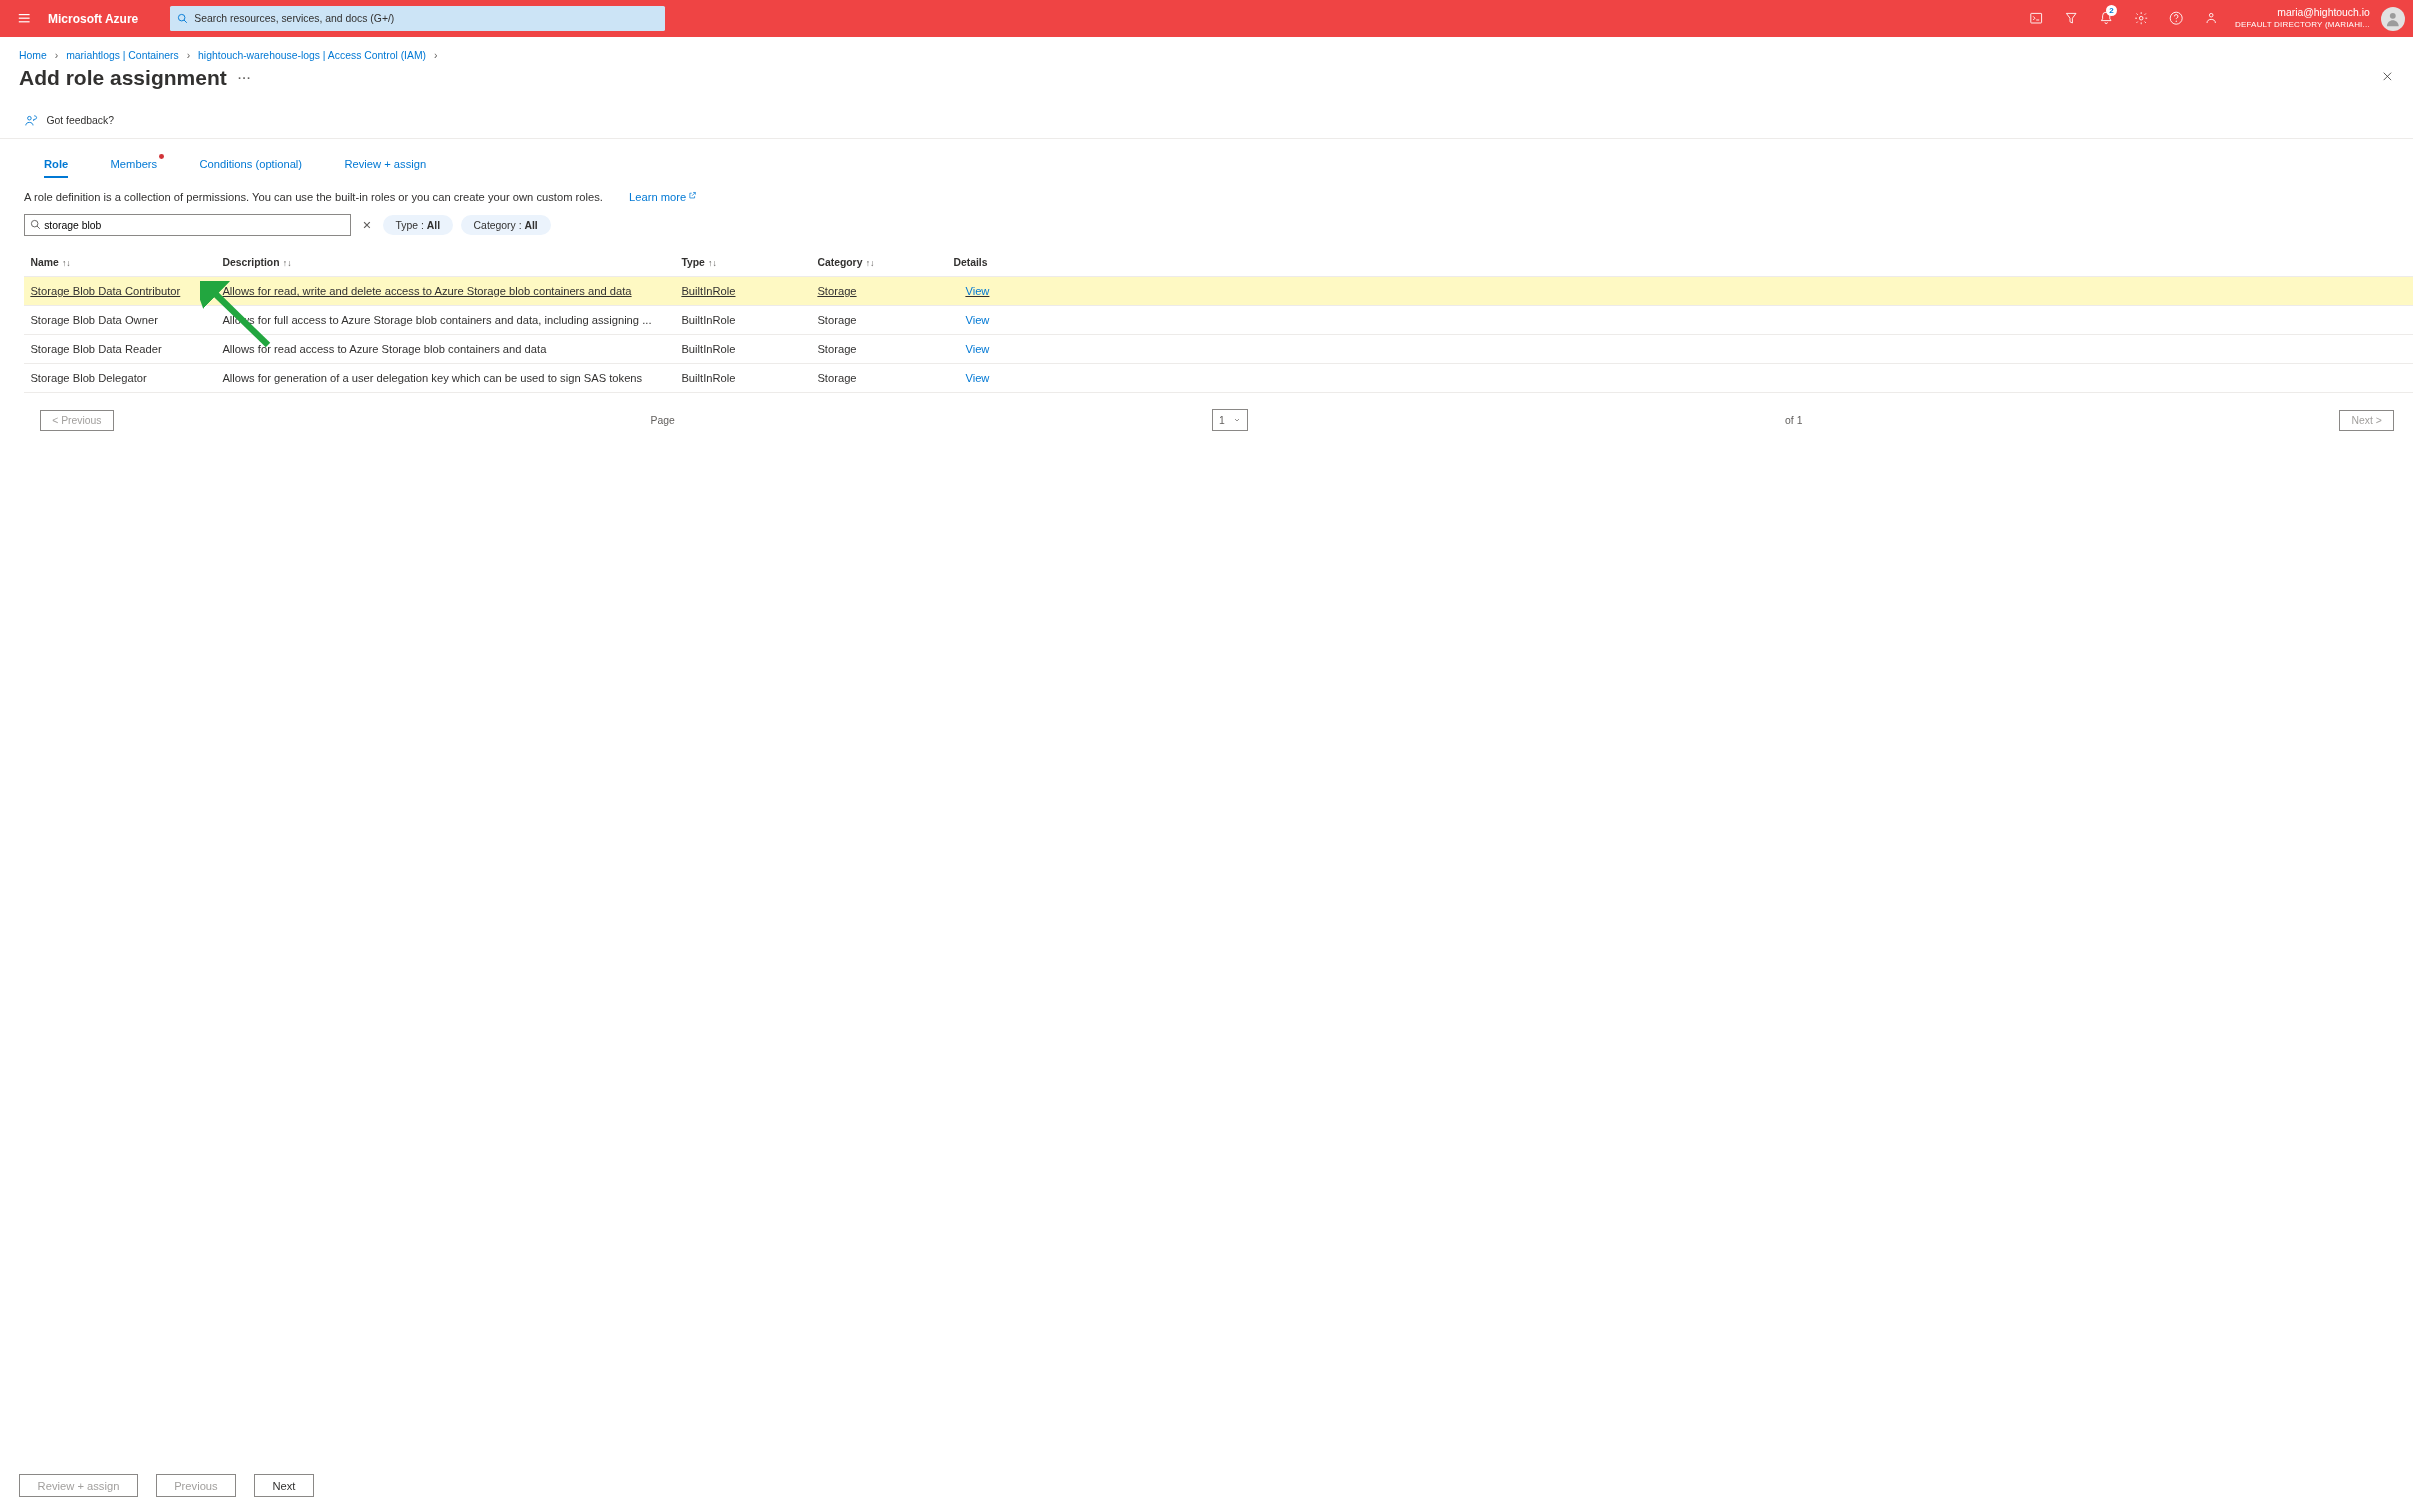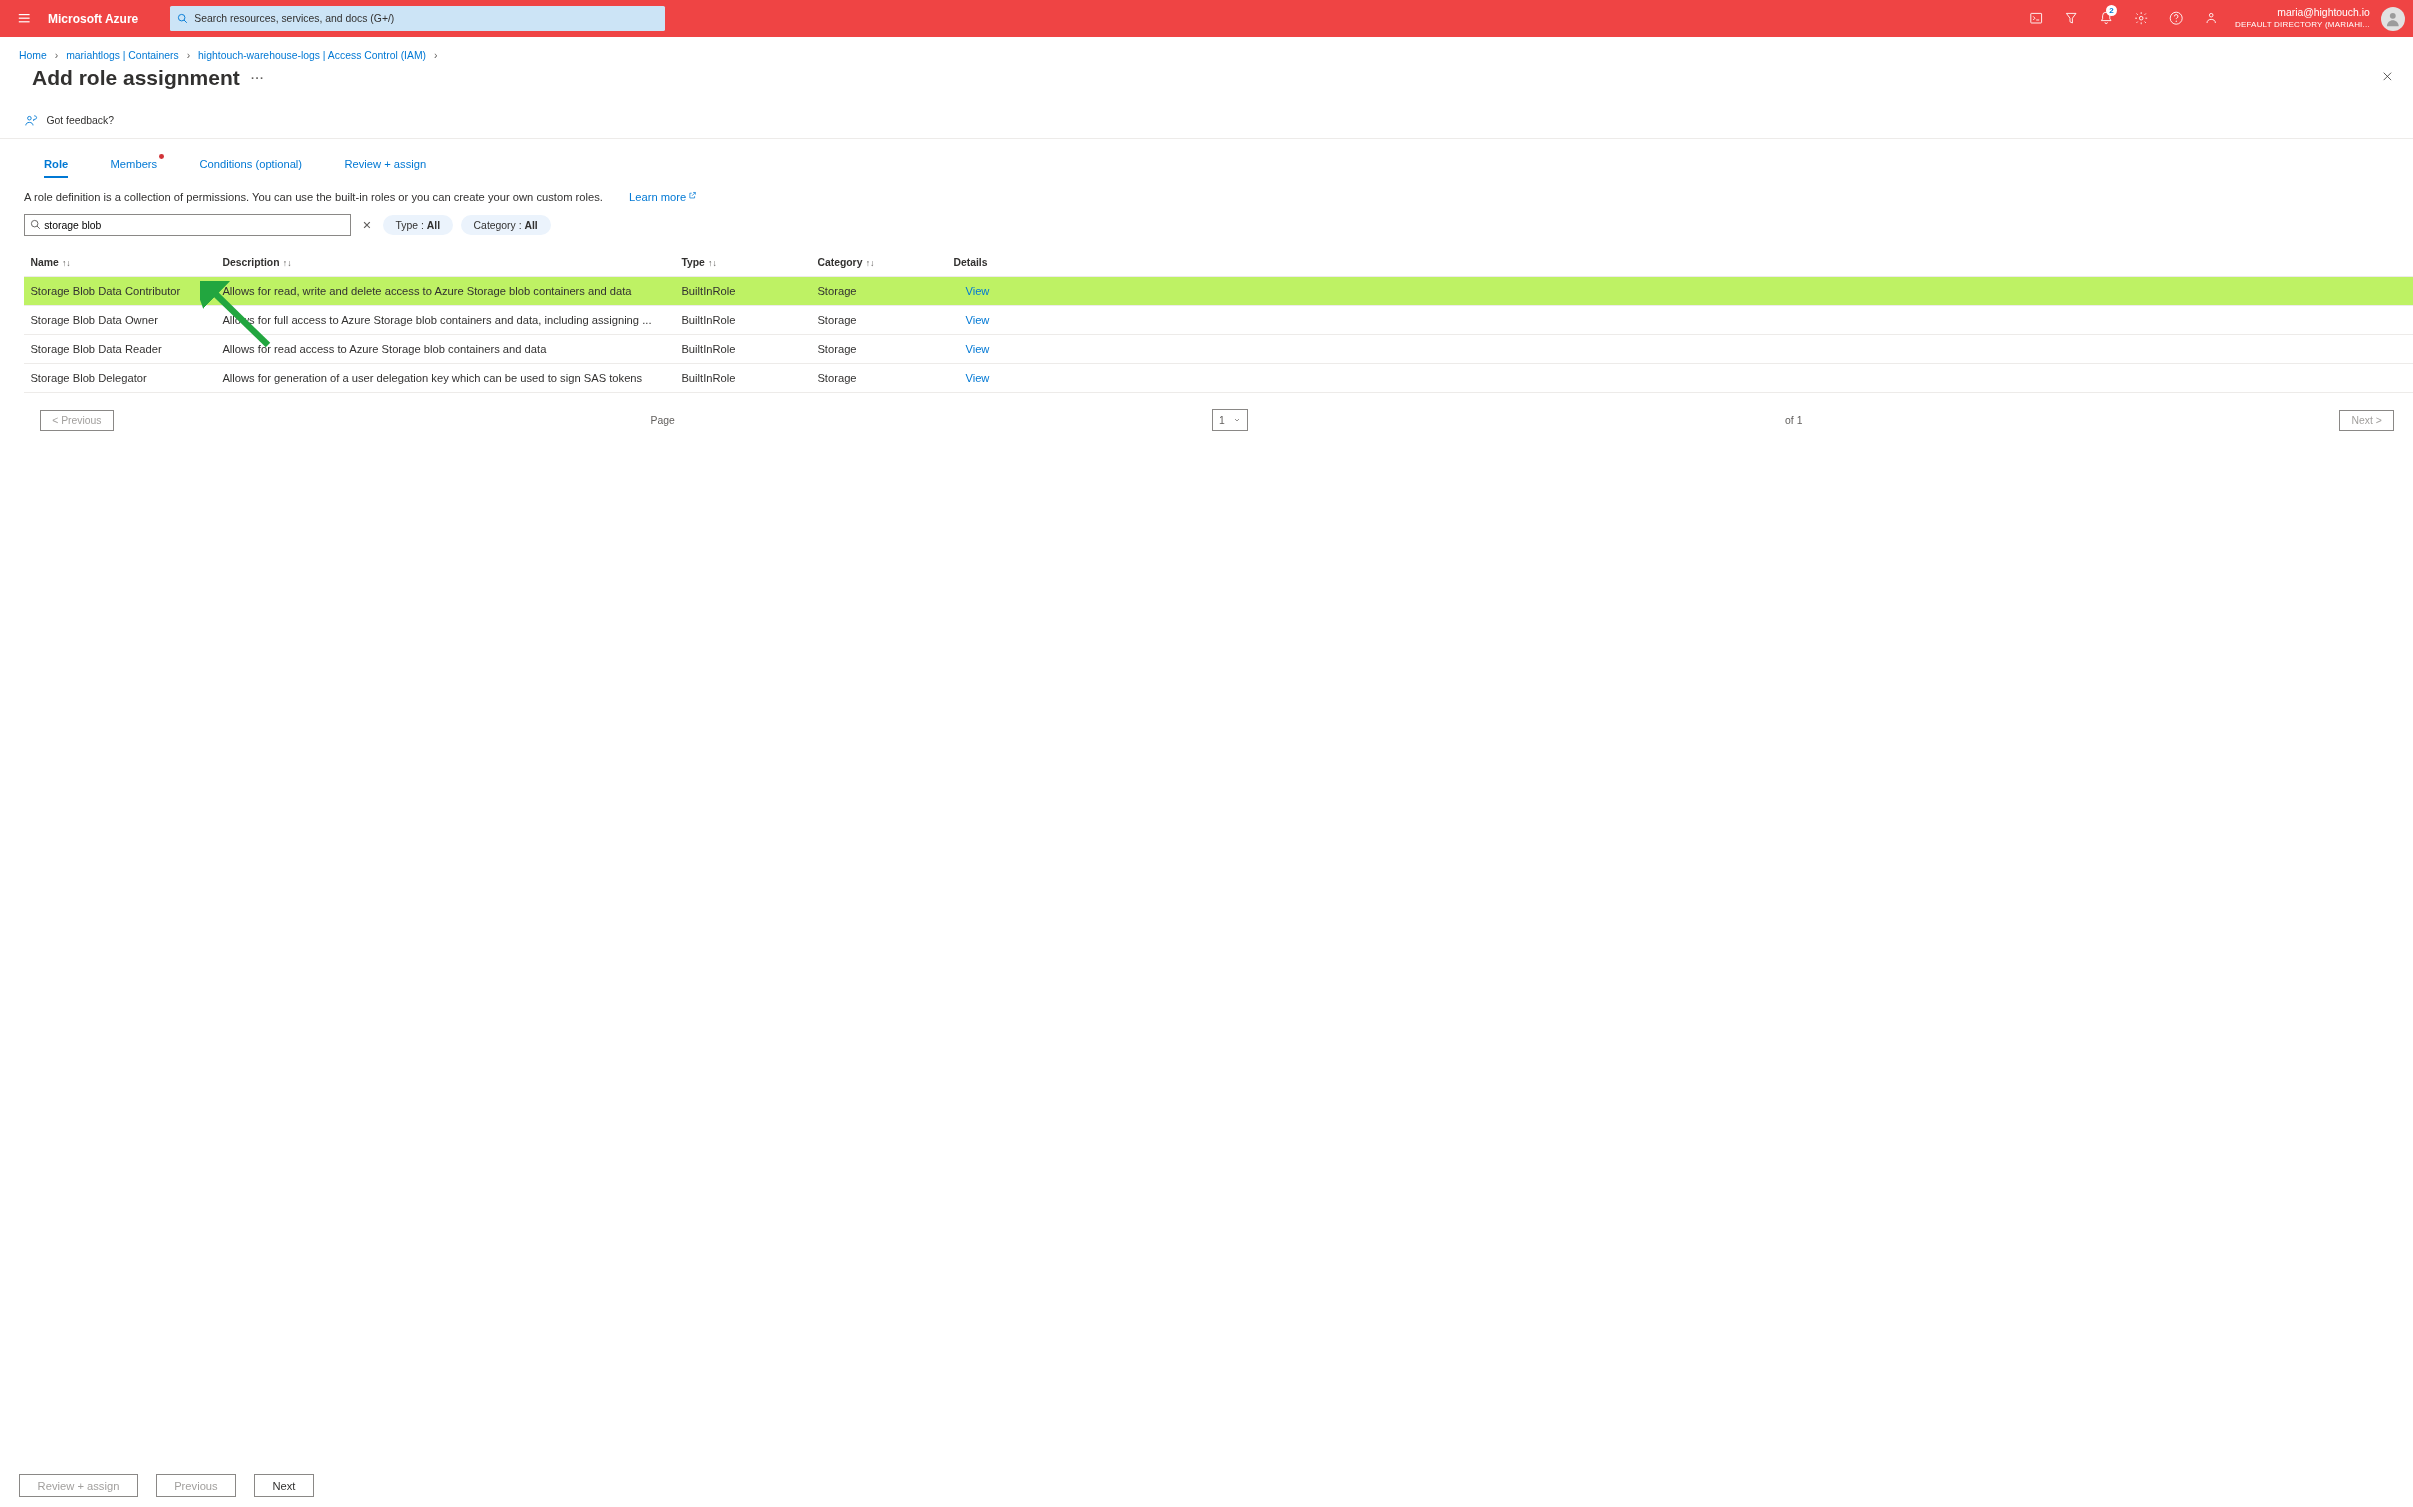--- a/index.html
+++ b/index.html
@@ -25,21 +25,21 @@
   .avatar { width: 24px; height: 24px; border-radius: 50%; background: #e1e1e1; margin-left: 4.8px; display: flex; align-items: center; justify-content: center; }
   .avatar svg { width: 17.6px; height: 17.6px; fill: #9b9b9b; }
   
   
   .breadcrumb { padding: 12.8px 19px 0 19px; display: flex; align-items: flex-end; gap: 8px; font-size: 10.4px; }
   .breadcrumb a { color: #0078d4; text-decoration: none; }
   .crumb-sep { color: #605e5c; }
   
   
   .page-title-row { padding: 4.8px 19px 12.8px 19px; display: flex; align-items: center; justify-content: space-between; }
-  .page-title { font-size: 21px; font-weight: 600; display: flex; align-items: center; gap: 11.2px; margin-left: 13px; }
+  .page-title { font-size: 21px; font-weight: 600; display: flex; align-items: center; gap: 11.2px; }
   .page-title-more { color: #605e5c; cursor: pointer; font-size: 11.2px; letter-spacing: 0.8px; }
   .close-x { cursor: pointer; }
   .close-x svg { width: 12.8px; height: 12.8px; stroke: #323130; }
   
   
   .feedback-row { padding: 11.2px 19px 9.6px 24px; display: flex; align-items: center; gap: 8px; border-bottom: 0.8px solid #edebe9; color: #323130; }
   .feedback-row svg { width: 14.4px; height: 14.4px; stroke: #0078d4; fill: none; }
   
   
   .tabs { display: flex; gap: 22.3px; padding: 19px 19px 0 24px; border-bottom: 0; }
@@ -59,21 +59,21 @@
   .search-input input { border: 0; outline: 0; flex: 1; font-size: 10.4px; margin-left: 3.2px; }
   .clear-x { cursor: pointer; color: #605e5c; font-size: 11.2px; padding: 0 3.2px; }
   .pill { background: #ebf3fc; border-radius: 12.8px; padding: 4.8px 12.8px; font-size: 10.4px; color: #323130; cursor: pointer; }
   .pill b { font-weight: 600; }
   
   
   .role-table { width: calc(100% - 24px); margin: 4.8px 0 0 24px; border-collapse: collapse; }
   .role-table th { text-align: left; font-weight: 600; font-size: 10.4px; color: #323130; padding: 8px 6.4px; border-bottom: 0.8px solid #edebe9; cursor: pointer; }
   .sort-arrows { font-size: 8.8px; color: #605e5c; margin-left: 3.2px; }
   .role-table td { padding: 8px 6.4px; border-bottom: 0.8px solid #edebe9; font-size: 11.2px; color: #323130; }
-  .role-table tr.selected td { background: #bef264; }
+  .role-table tr.selected td { background: #fef9c3; text-decoration: underline; }
   .role-table td a { color: #0078d4; text-decoration: none; margin-left: 12px; }
   .col-name { width: 192px; }
   .col-desc { width: 459px; }
   .col-type { width: 136px; }
   .col-cat { width: 136px; }
   .col-details { }
   .desc-cell { white-space: nowrap; overflow: hidden; text-overflow: ellipsis; max-width: 459px; }
   
   
   .annotation-arrow { position: absolute; pointer-events: none; }

